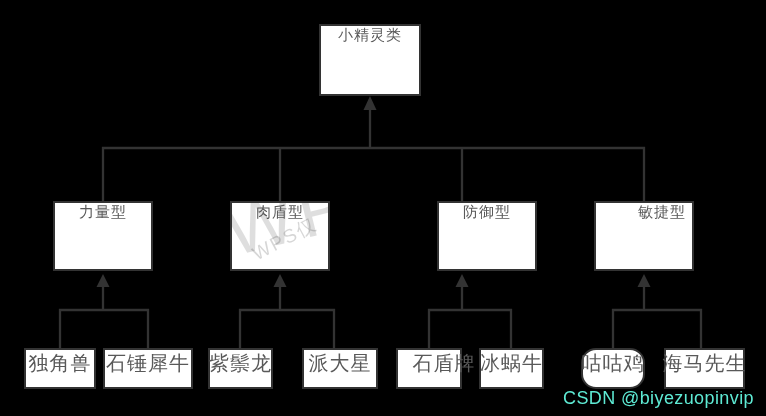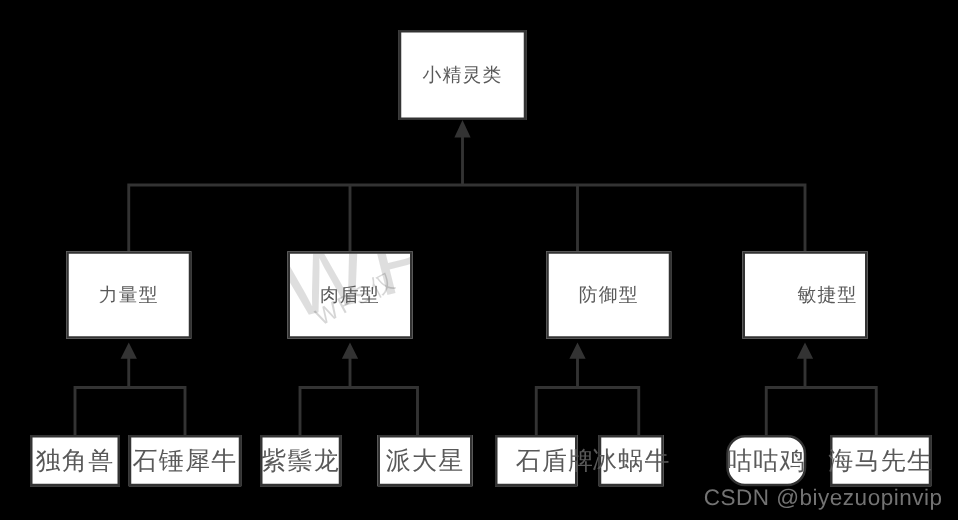--- a/index.html
+++ b/index.html
@@ -6,34 +6,34 @@
   .stage{
     position:relative;width:766px;height:416px;background:#000000;
     font-family:"Liberation Sans","DejaVu Sans",sans-serif;overflow:hidden;
   }
   .wires{position:absolute;left:0;top:0;z-index:1;}
   .wires path,.wires line{stroke:#333333;stroke-width:2.3;fill:none;}
   .wires polygon{fill:#333333;stroke:none;}
   .node{
     position:absolute;box-sizing:border-box;background:#ffffff;
     border:2.5px solid #333333;color:#595959;
-    display:flex;align-items:center;justify-content:center;
+    display:flex;justify-content:center;
     font-size:15px;letter-spacing:1px;z-index:2;
   }
   .node .lbl{position:relative;z-index:3;white-space:nowrap;}
   .lvl1{left:319px;top:24px;width:102px;height:72px;}
   .lvl2{top:201px;width:100px;height:70px;}
   .lvl3{top:348px;height:41px;font-size:20px;}
   .wm-host{overflow:hidden;}
   .wm{position:absolute;color:rgba(0,0,0,0.13);z-index:1;pointer-events:none;white-space:nowrap;}
   .wm-big{font-size:72px;left:-8px;top:-34px;transform:rotate(-14deg);letter-spacing:6px;}
   .wm-small{font-size:19px;left:28px;bottom:2px;transform:rotate(-28deg);transform-origin:left bottom;letter-spacing:2px;color:rgba(0,0,0,0.16);}
   .csdn{
     position:absolute;left:563px;top:388px;z-index:5;
-    font-size:18px;color:#737373;letter-spacing:0.4px;
+    font-size:18px;color:#5eead4;letter-spacing:0.4px;
     text-shadow:0 1px 2px rgba(0,0,0,0.85);white-space:nowrap;text-align:right;
   }
 </style>
 </head>
 <body>
 
 <div class="stage">
 
   <svg class="wires" width="766" height="416" viewBox="0 0 766 416">
     <g>
@@ -92,21 +92,21 @@
   </div>
   <div class="node lvl3" style="left:208px;width:65px;font-family:Liberation Serif, serif;">
     <span class="lbl">紫鬃龙</span>
   </div>
   <div class="node lvl3" style="left:302px;width:76px;">
     <span class="lbl">派大星</span>
   </div>
   <div class="node lvl3" style="left:396px;width:66px;padding-left:30px;">
     <span class="lbl">石盾牌</span>
   </div>
-  <div class="node lvl3" style="left:479px;width:52px;">
+  <div class="node lvl3" style="left:479px;width:65px;">
     <span class="lbl">冰蜗牛</span>
   </div>
   <div class="node lvl3" style="left:581px;width:64px;border-radius:15px;">
     <span class="lbl">咕咕鸡</span>
   </div>
   <div class="node lvl3" style="left:664px;width:81px;">
     <span class="lbl">海马先生</span>
   </div>
 
   <div class="csdn">CSDN @biyezuopinvip</div>

